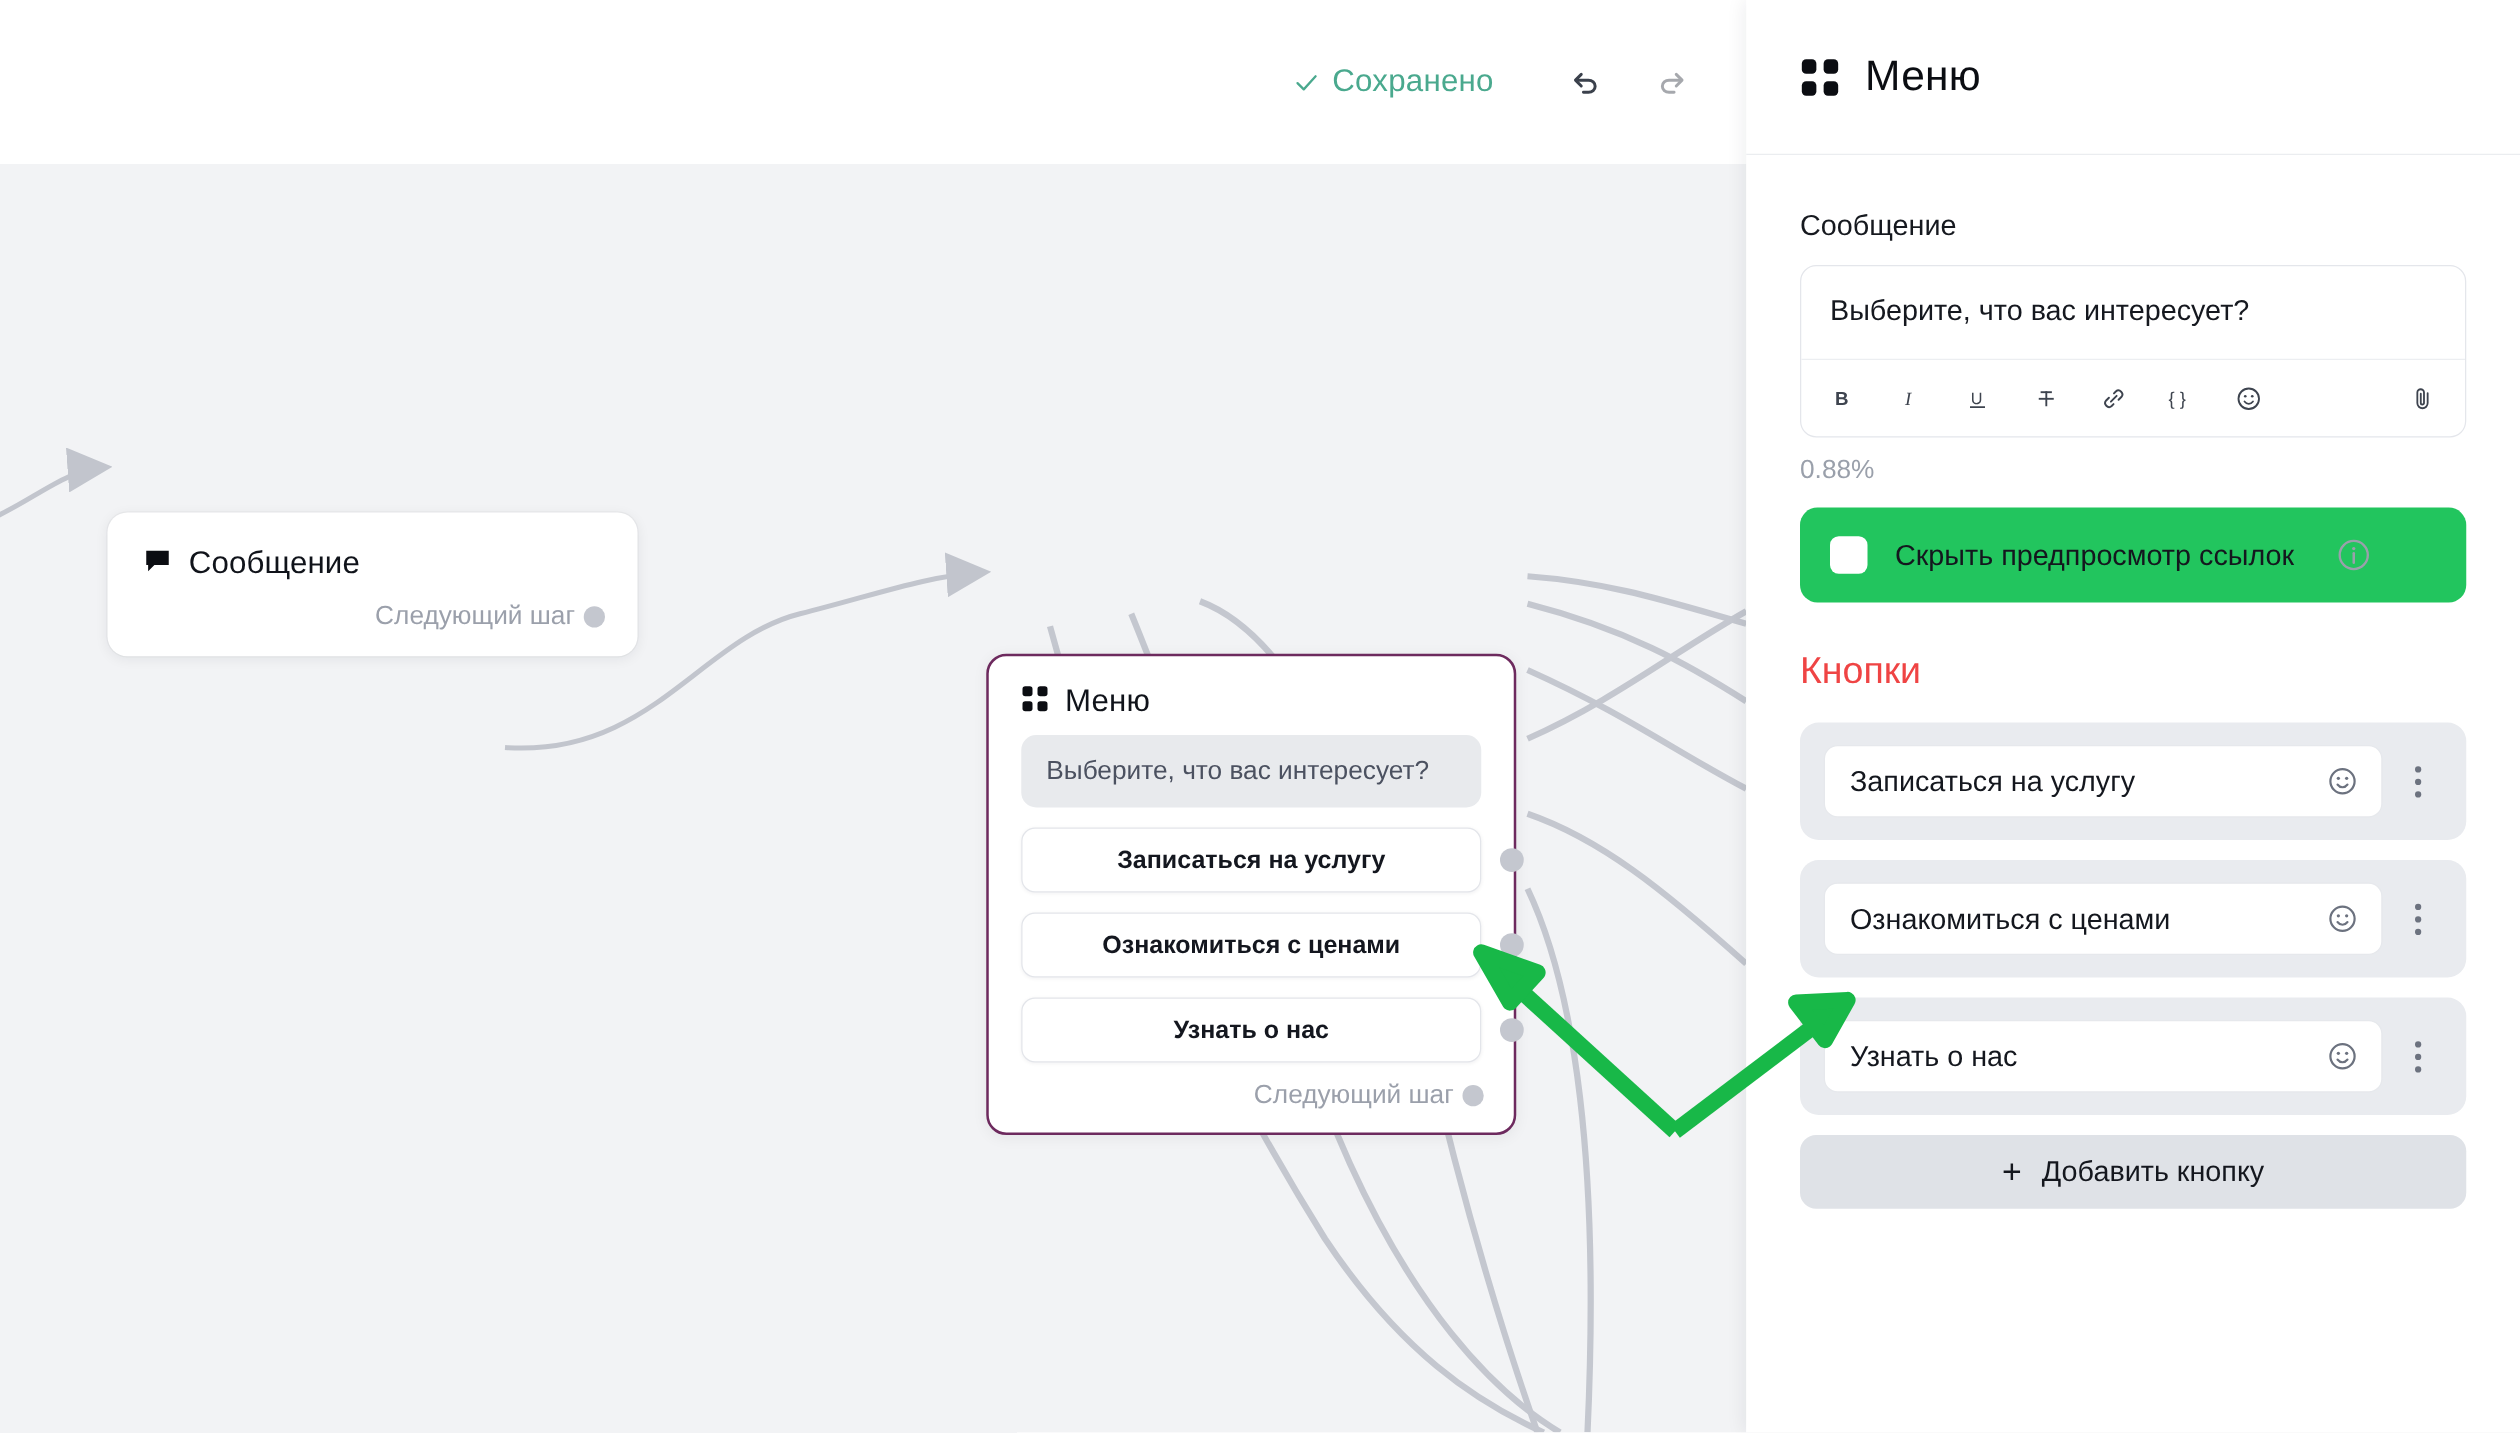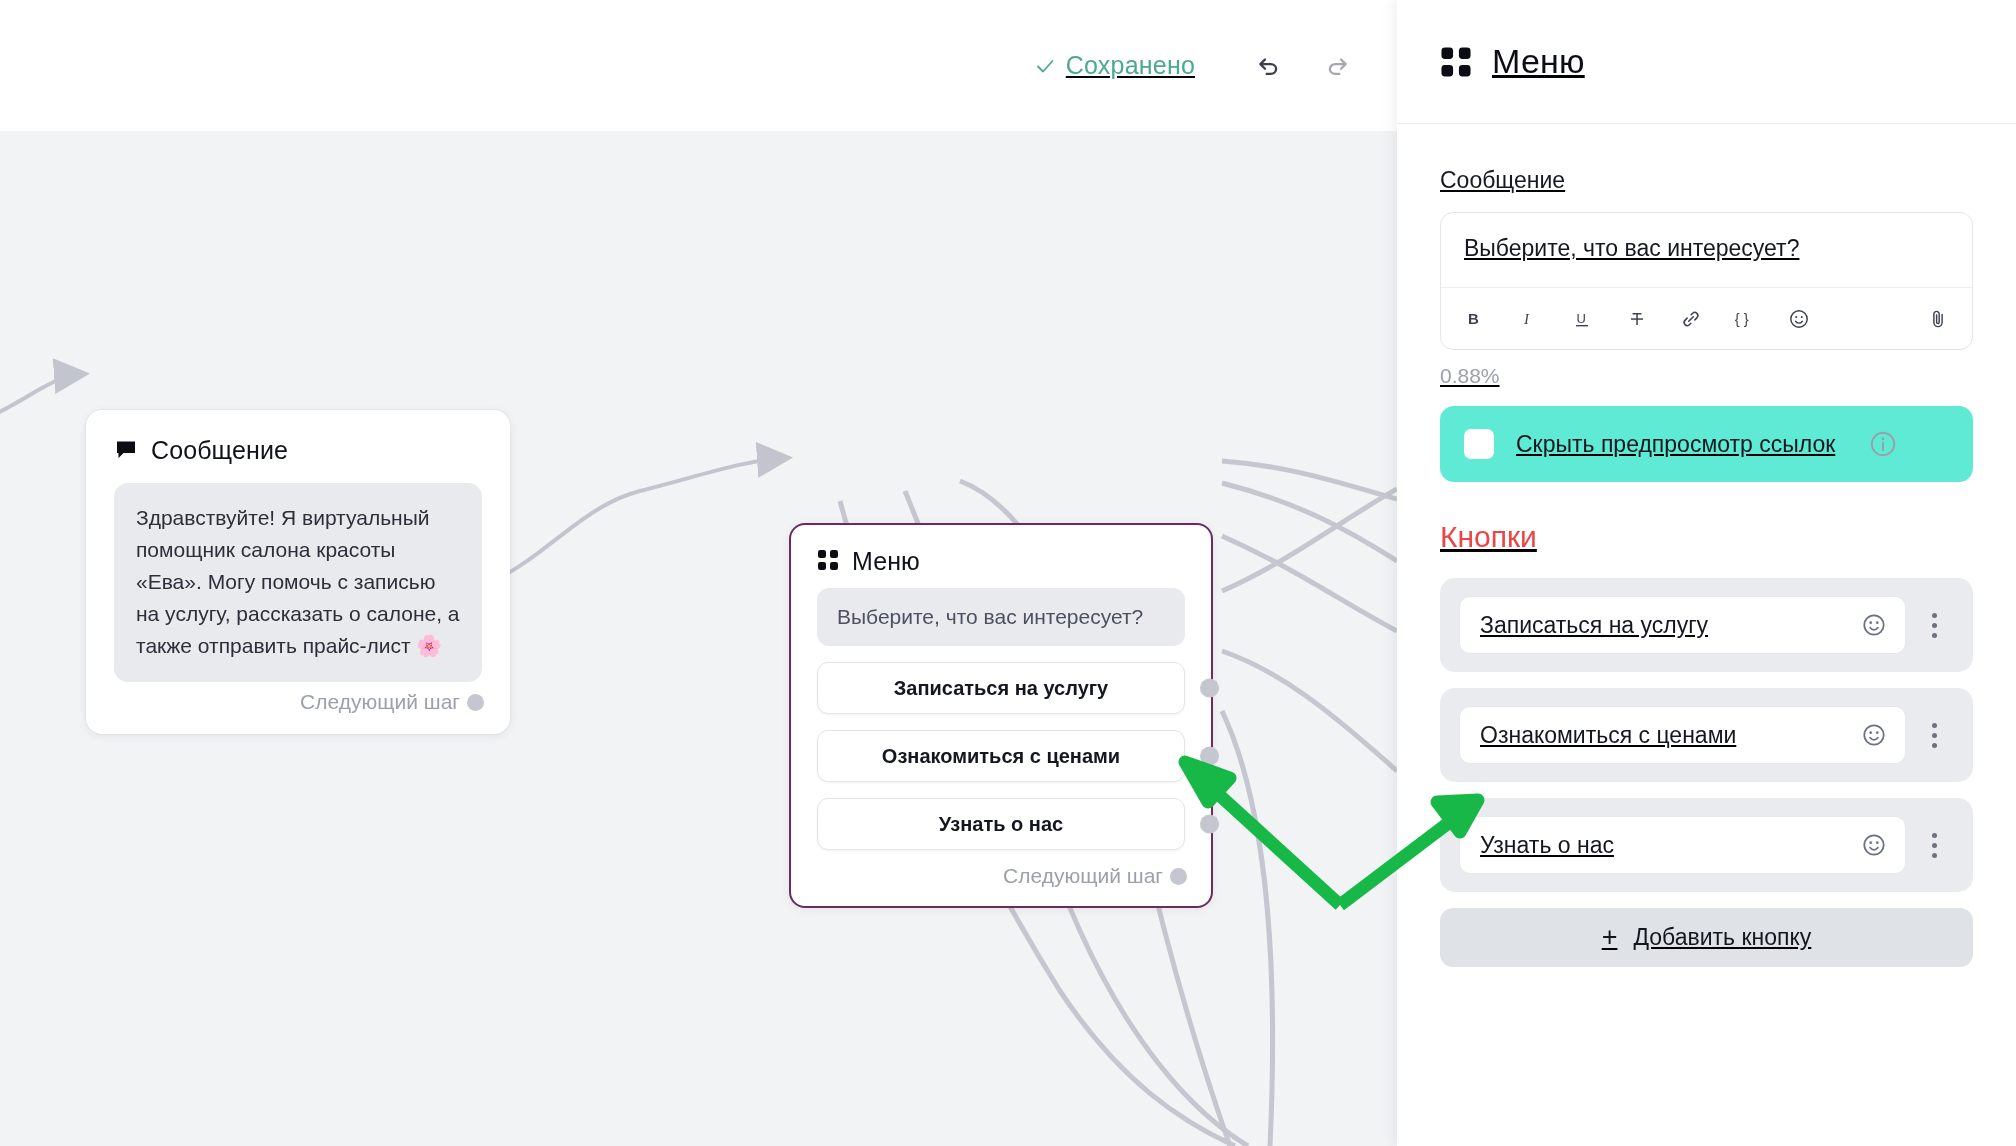--- a/index.html
+++ b/index.html
@@ -10,21 +10,20 @@
     overflow: hidden;
     font-family: "Liberation Sans", sans-serif;
     background: #ffffff;
   }
 
   #app {
     position: relative;
     width: 2016px;
     height: 1146px;
     display: flex;
-    text-decoration: underline;
   }
 
   
   .left-side {
     position: relative;
     width: 1397px;
     height: 1146px;
     background: #ffffff;
     flex: 0 0 1397px;
   }
@@ -247,21 +246,21 @@
   .tb-spacer { flex: 1; }
 
   .counter {
     font-size: 21px;
     color: #9aa0ab;
     margin-top: 14px;
   }
 
   .hide-preview-row {
     margin-top: 18px;
-    background: #5eead4;
+    background: #22c55e;
     border-radius: 14px;
     padding: 22px 24px 22px 24px;
     display: flex;
     align-items: center;
     gap: 22px;
   }
   .checkbox {
     width: 30px; height: 30px;
     background: #ffffff;
     border-radius: 7px;
@@ -413,22 +412,20 @@
 
       <div class="node" id="node-message">
         <div class="node-header">
           <span>
             <svg width="24" height="24" viewBox="0 0 24 24">
               <path d="M3 4.5h18v11.5H9.5L4.5 21v-5H3z" fill="#0b0d12"></path>
             </svg>
           </span>
           <span class="node-title">Сообщение</span>
         </div>
-        <div class="msg-bubble">Здравствуйте!
-Я виртуальный помощник салона красоты «Ева». Могу помочь с записью на услугу, рассказать о салоне, а также отправить прайс-лист 🌸</div>
         <div class="node-next">
           <span>Следующий шаг</span>
           <span class="port-dot"></span>
         </div>
       </div>
 
       <div class="node" id="node-menu">
         <div class="node-header">
           <span>
             <svg width="22" height="22" viewBox="0 0 22 22">

